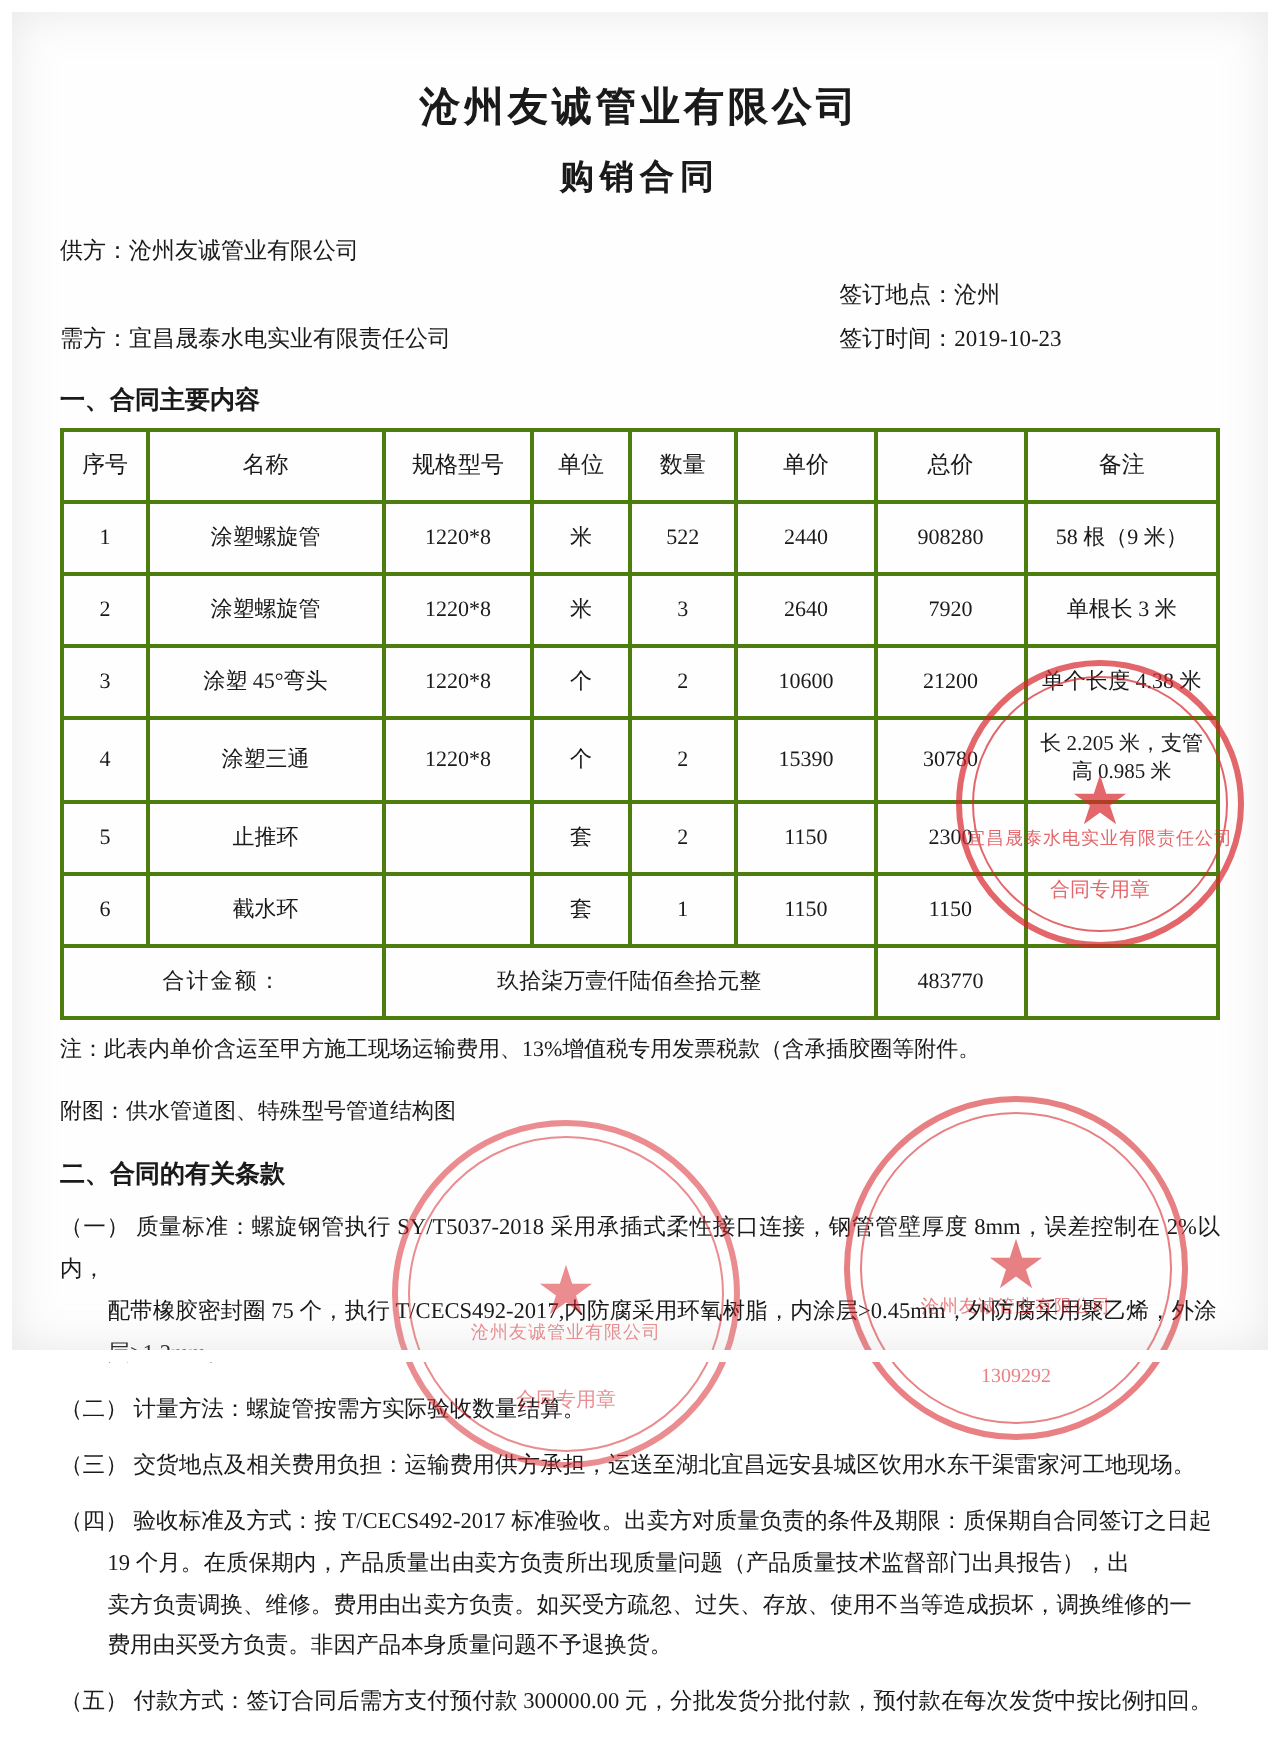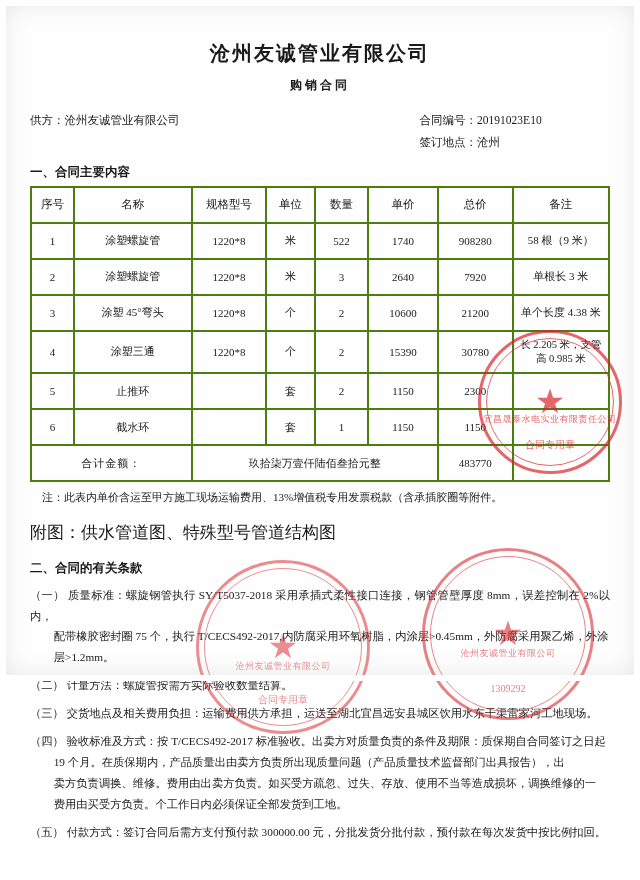--- a/index.html
+++ b/index.html
@@ -34,21 +34,21 @@
   }
   .title {
     text-align: center;
     font-size: 20px;
     font-weight: bold;
     letter-spacing: 2px;
     margin: 6px 0 10px 0;
   }
   .subtitle {
     text-align: center;
-    font-size: 12px;
+    font-size: 17px;
     font-weight: bold;
     letter-spacing: 3px;
     margin: 0 0 16px 0;
   }
   .meta {
     font-size: 11.5px;
     line-height: 1.9;
     position: relative;
   }
   .meta-row {
@@ -99,25 +99,25 @@
   .rem-two {
     line-height: 1.35;
     font-size: 10.5px;
     margin-top: 20px;
   }
   .sum-label {
     letter-spacing: 1px;
   }
   .note {
     font-size: 11px;
-    margin: 7px 0 0 12px;
+    margin: 7px 0 0 0;
     line-height: 1.6;
   }
   .attach {
-    font-size: 17px;
+    font-size: 11px;
     margin: 14px 0 0 0;
   }
   .clause-head {
     font-size: 12.5px;
     font-weight: bold;
     margin: 16px 0 8px 0;
   }
   .clause {
     font-size: 11.3px;
     line-height: 1.85;
@@ -198,25 +198,28 @@
 <body>
 
 <div class="page">
 
   <div class="title">沧州友诚管业有限公司</div>
   <div class="subtitle">购销合同</div>
 
   <div class="meta">
     <div class="meta-row">
       <div class="meta-left">供方：沧州友诚管业有限公司</div>
-      <div class="meta-right">合同编号：20191023E10</div>
     </div>
     <div class="meta-row">
       <div class="meta-left">&nbsp;</div>
       <div class="meta-right">签订地点：沧州</div>
+    </div>
+    <div class="meta-row">
+      <div class="meta-left">需方：宜昌晟泰水电实业有限责任公司</div>
+      <div class="meta-right">签订时间：2019-10-23</div>
     </div>
   </div>
 
   <div class="section-head">一、合同主要内容</div>
 
   <table class="maintbl">
     <thead>
       <tr>
         <th class="col-no">序号</th>
         <th class="col-name">名称</th>
@@ -228,21 +231,21 @@
         <th class="col-remark">备注</th>
       </tr>
     </thead>
     <tbody>
       <tr>
         <td>1</td>
         <td>涂塑螺旋管</td>
         <td>1220*8</td>
         <td>米</td>
         <td>522</td>
-        <td>1740</td>
+        <td>2440</td>
         <td>908280</td>
         <td>58 根（9 米）</td>
       </tr>
       <tr>
         <td>2</td>
         <td>涂塑螺旋管</td>
         <td>1220*8</td>
         <td>米</td>
         <td>3</td>
         <td>2640</td>
@@ -318,21 +321,21 @@
   <div class="clause">
     <span>（三）</span>
     <span>交货地点及相关费用负担：运输费用供方承担，运送至湖北宜昌远安县城区饮用水东干渠雷家河工地现场。</span>
   </div>
 
   <div class="clause">
     <span>（四）</span>
     <span>验收标准及方式：按 T/CECS492-2017 标准验收。出卖方对质量负责的条件及期限：质保期自合同签订之日起</span>
     <span class="indent">19 个月。在质保期内，产品质量出由卖方负责所出现质量问题（产品质量技术监督部门出具报告），出</span>
     <span class="indent">卖方负责调换、维修。费用由出卖方负责。如买受方疏忽、过失、存放、使用不当等造成损坏，调换维修的一</span>
-    <span class="indent">费用由买受方负责。个工作日内必须保证全部发货到工地。</span>
+    <span class="indent">费用由买受方负责。非因产品本身质量问题不予退换货。</span>
   </div>
 
   <div class="clause">
     <span>（五）</span>
     <span>付款方式：签订合同后需方支付预付款 300000.00 元，分批发货分批付款，预付款在每次发货中按比例扣回。</span>
   </div>
 
 
   <div class="stamp stamp-a">
     <div class="stamp-inner"></div>

